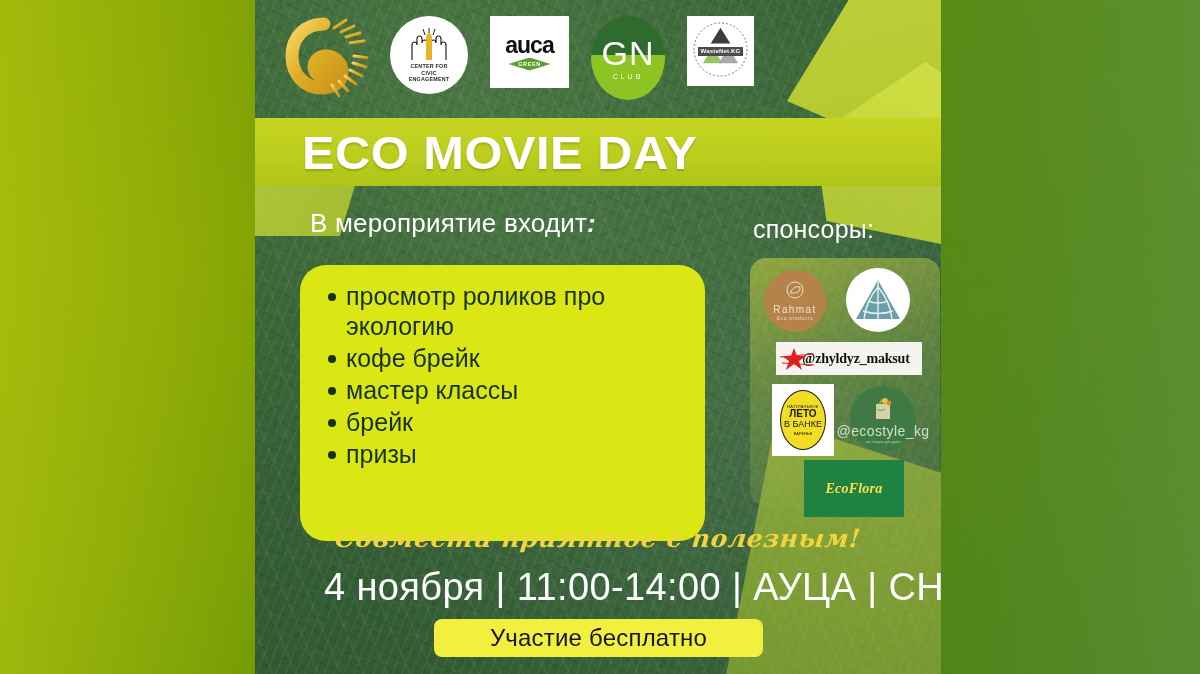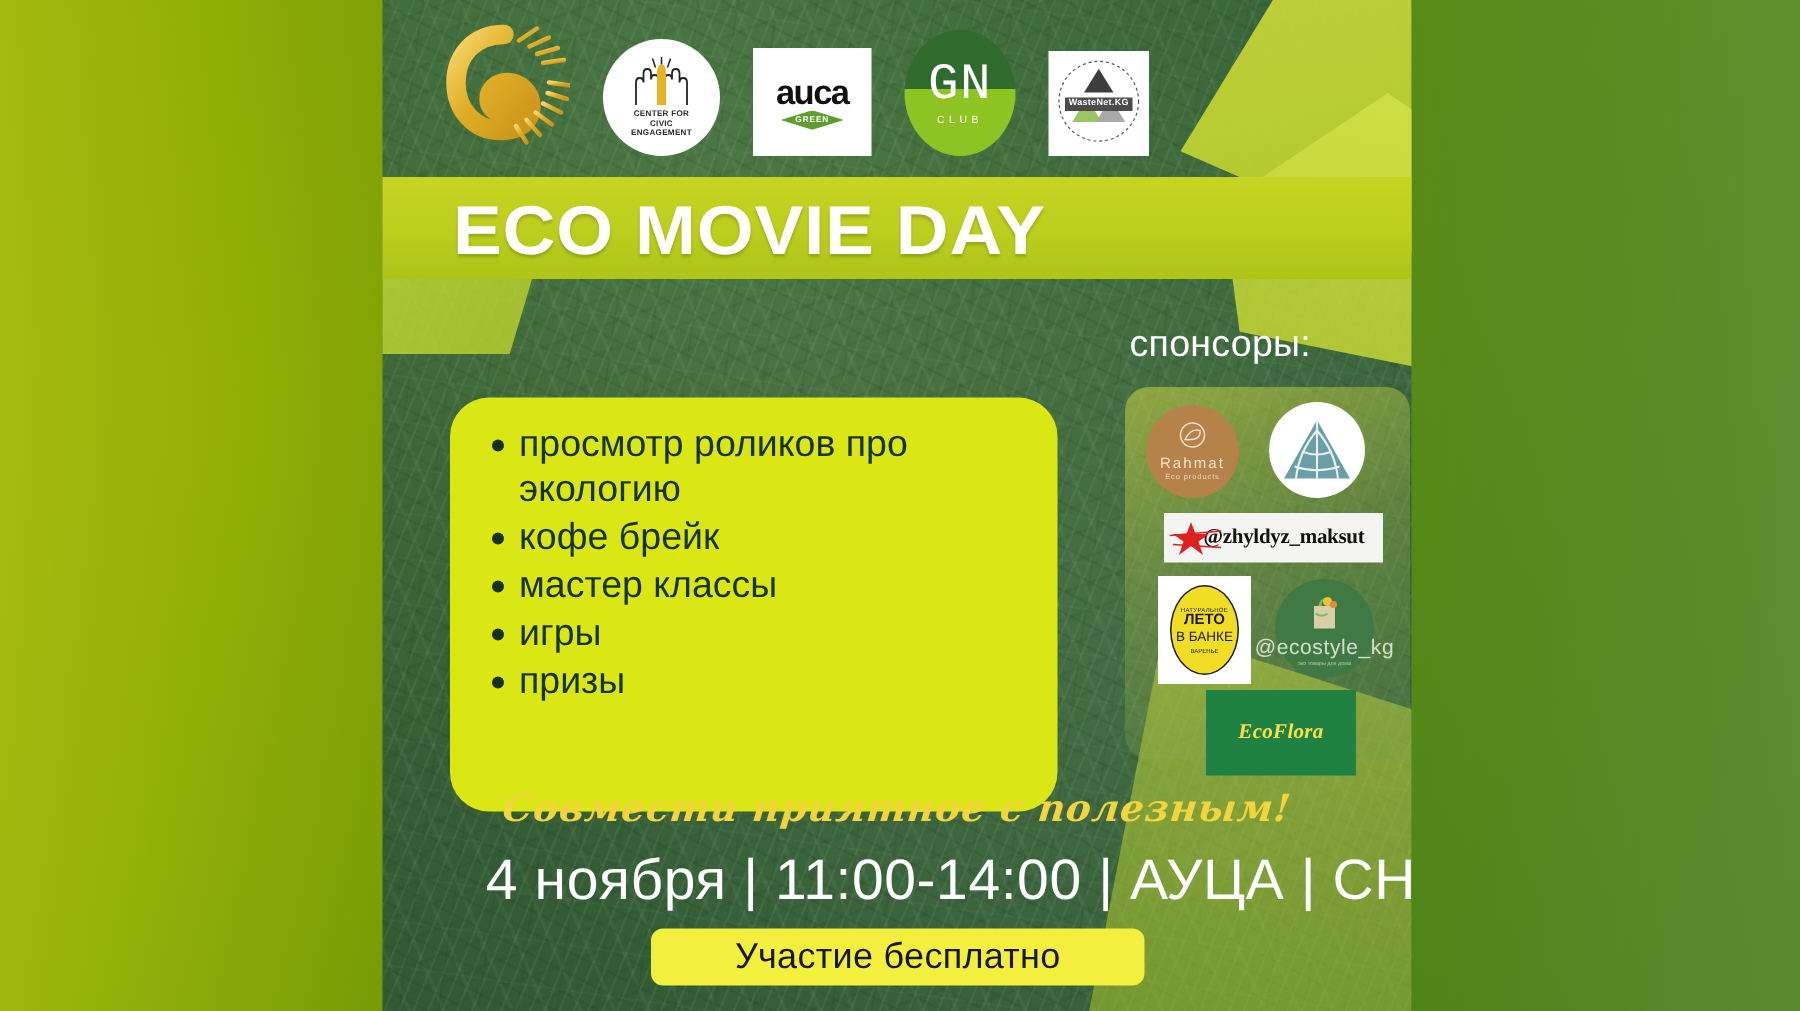--- a/index.html
+++ b/index.html
@@ -103,25 +103,25 @@
     left: 470px; top: 420px;
     width: 230px; height: 260px;
     background: linear-gradient(200deg, #c9d93a, #a9c52c);
     opacity:.55;
     clip-path: polygon(22% 0%, 100% 22%, 100% 100%, 0% 100%);
   }
 
   
   .logo-strip {
     position: absolute;
-    left: 12px; top: 16px;
+    left: 0; top: 16px;
     width: 686px;
     height: 88px;
     display: flex;
-    align-items: flex-end;
+    align-items: flex-start;
     gap: 22px;
     padding-left: 29px;
     box-sizing: border-box;
   }
   .logo-box { position: relative; flex: none; }
 
   
   .logo-eagle { width: 84px; height: 84px; }
 
   
@@ -175,21 +175,21 @@
     width: 74px; height: 84px;
     border-radius: 50%;
     background: linear-gradient(180deg, #2e6b2c 0%, #2e6b2c 47%, #8dc423 47%, #8dc423 100%);
     display:flex; flex-direction:column;
     align-items:center; justify-content:center;
     overflow:hidden;
   }
   .gn-word {
     color:#fff; font-size:34px; font-weight:400;
     letter-spacing: 1px; line-height: 34px;
-    font-family: Liberation Mono, monospace;
+    font-family: Liberation Sans, sans-serif;
   }
   .gn-sub {
     color:#fff; font-size:7px; letter-spacing:3px; margin-top:3px;
   }
 
   
   .logo-waste {
     width: 67px; height: 70px;
     background:#fff;
     display:flex; align-items:center; justify-content:center;
@@ -519,27 +519,30 @@
           </svg>
           <div class="waste-label">WasteNet.KG</div>
         </div>
       </div>
 
     </div>
 
     <div class="title-band"></div>
     <div class="title-text">ECO MOVIE DAY</div>
 
+    <div class="subtitle">
+      <span>В мероприятие входит</span><b>:</b>
+    </div>
 
     <div class="list-card">
       <ul>
         <li class="wrap">просмотр роликов про экологию</li>
         <li>кофе брейк</li>
         <li>мастер классы</li>
-        <li>игры</li>
+        <li>брейк</li>
         <li>призы</li>
       </ul>
     </div>
 
     <div class="sponsors-label">спонсоры:</div>
 
     <div class="sponsor-panel">
 
       <div class="sp-row sp-rahmat">
         <svg width="22" height="20" viewBox="0 0 22 20">

